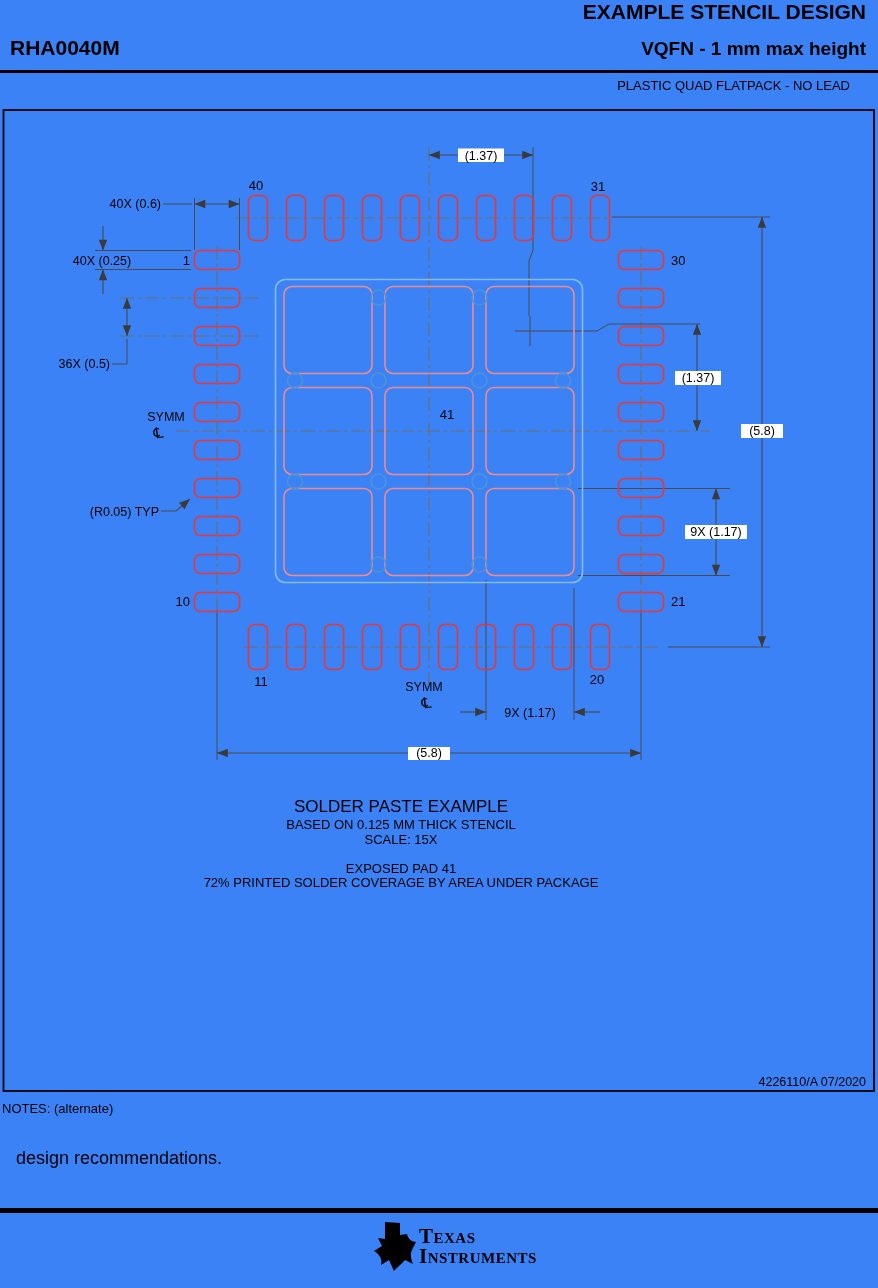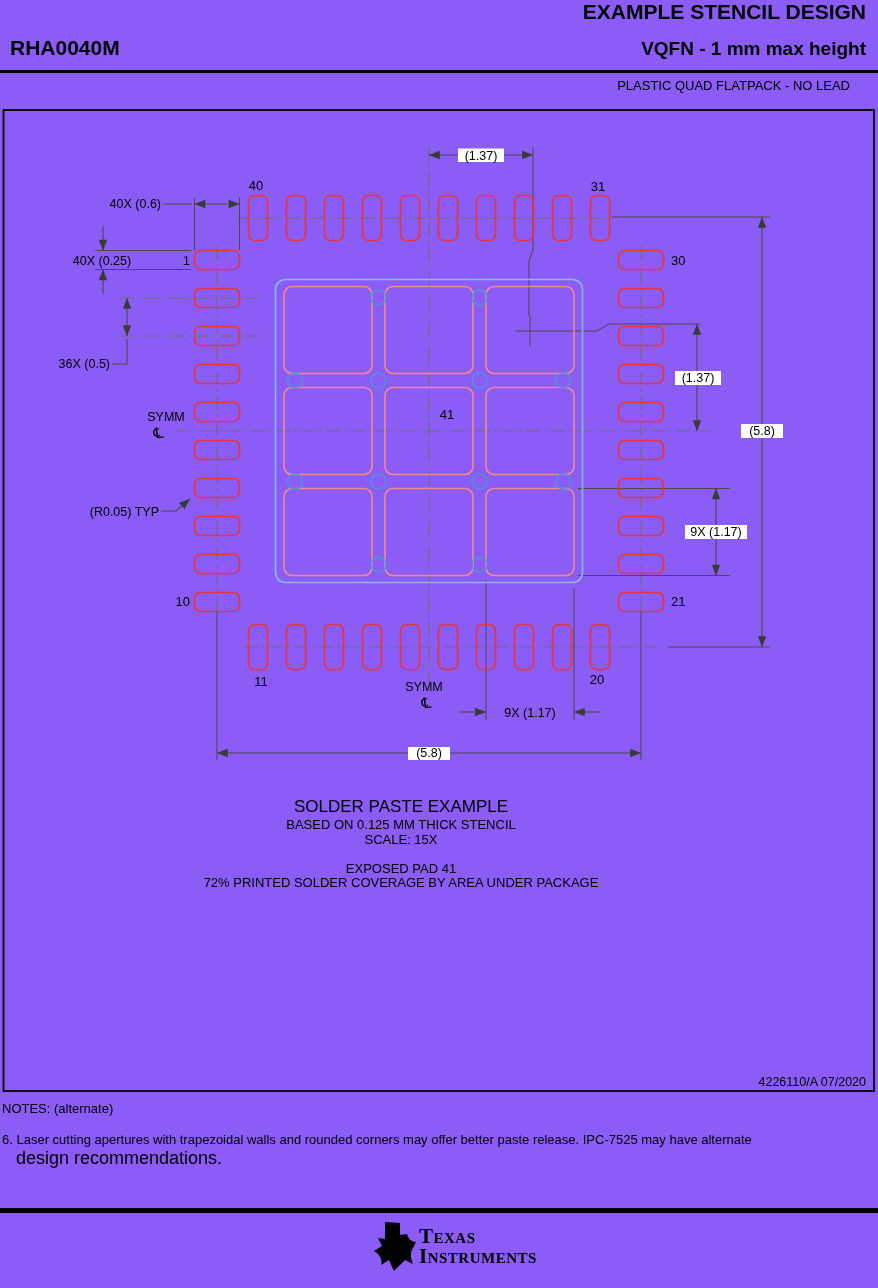--- a/index.html
+++ b/index.html
@@ -1,16 +1,16 @@
 <!DOCTYPE html>
 <html><head>
 <meta charset="utf-8">
 <style>
   html,body{margin:0;padding:0;background:#fff;}
-  #page{position:relative;width:878px;height:1288px;background:#8b5cf6;overflow:hidden;
+  #page{position:relative;width:878px;height:1288px;background:#3b82f6;overflow:hidden;
         font-family:"Liberation Sans", sans-serif;color:#000;}
   .abs{position:absolute;}
   .doc-title{top:0px;right:12px;font-size:21px;font-weight:bold;}
   .part-number{top:36px;left:10px;font-size:21px;font-weight:bold;}
   .package-title{top:38px;right:12px;font-size:19px;font-weight:bold;}
   .header-rule{top:70px;left:0;width:878px;height:3px;background:#000;}
   .package-subtitle{top:78px;right:28px;font-size:13px;}
   .notes-heading{top:1101px;left:2px;font-size:13px;}
   .note-line1{top:1132px;left:2px;font-size:13px;white-space:nowrap;}
   .note-line2{top:1148px;left:16px;font-size:18px;}
@@ -209,21 +209,20 @@
       <text class="cap2" x="401" y="829" text-anchor="middle">BASED ON 0.125 MM THICK STENCIL</text>
       <text class="cap2" x="401" y="844" text-anchor="middle">SCALE: 15X</text>
       <text class="cap2" x="401" y="873" text-anchor="middle">EXPOSED PAD 41</text>
       <text class="cap2" x="401" y="887" text-anchor="middle">72% PRINTED SOLDER COVERAGE BY AREA UNDER PACKAGE</text>
     </g>
 
     <text class="docnum" x="866" y="1086" text-anchor="end">4226110/A   07/2020</text>
   </svg>
 
   <div class="abs notes-heading">NOTES: (alternate)</div>
-  <div class="abs note-line1">6. Laser cutting apertures with trapezoidal walls and rounded corners may offer better paste release. IPC-7525 may have alternate</div>
   <div class="abs note-line2">design recommendations.</div>
 
   <div class="abs footer-bar"></div>
   <svg class="abs ti-logo" width="44" height="50" viewBox="0 0 44 50">
     <path fill="#000" d="M13,1 L28,2 L28,14 L35,13 C36,18 40,21 44,21 L40,29 C38,33 39,38 41,43 L33,39 C30,43 25,46 22,50 L17,39 L9,44 C11,38 7,33 2,30 L10,25 L6,17 L13,18 Z"></path>
     <text x="15" y="30" font-size="22" font-weight="bold" font-style="italic" fill="#fff">ti</text>
   </svg>
   <div class="abs brand brand-top">Texas</div>
   <div class="abs brand brand-bottom">Instruments</div>
   <div class="abs footer-url">www.ti.com</div>

